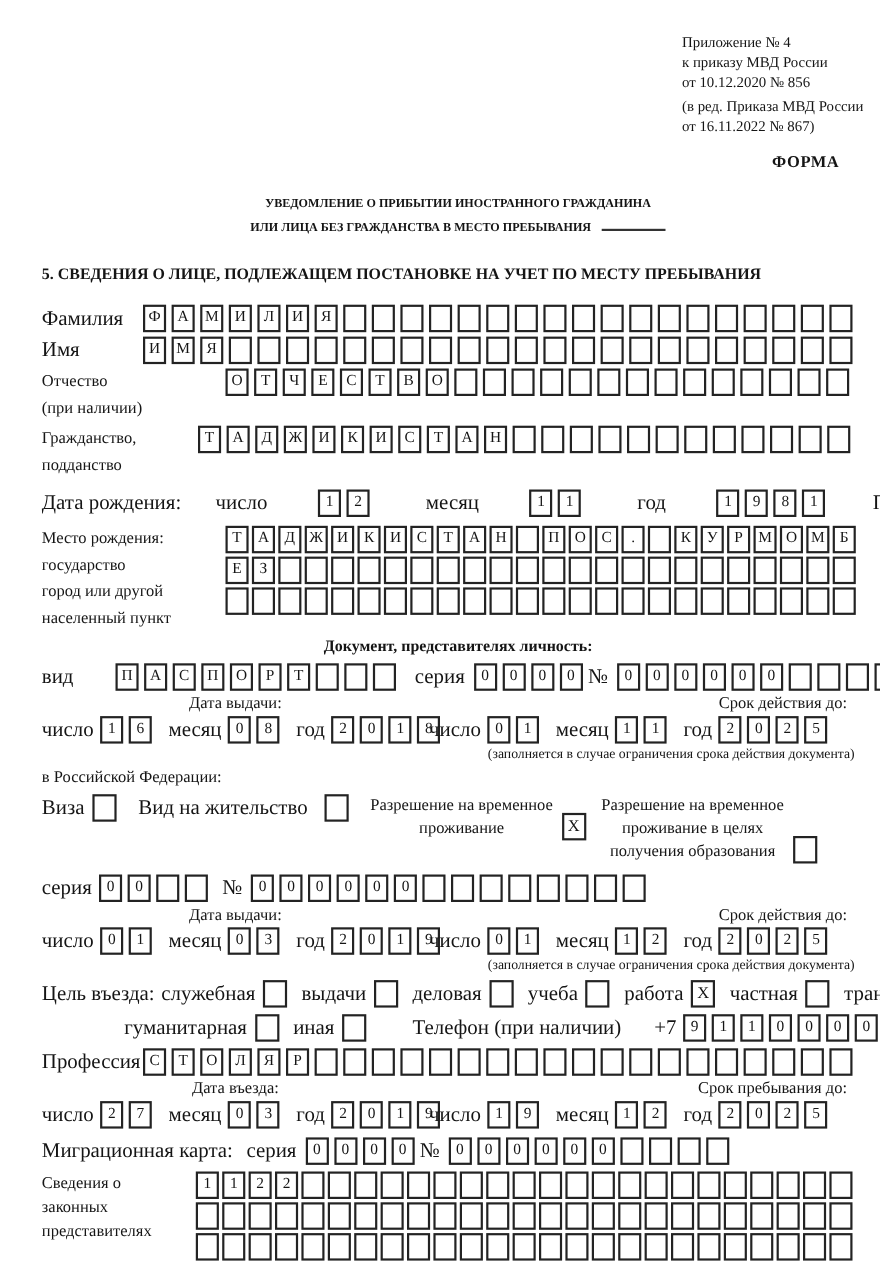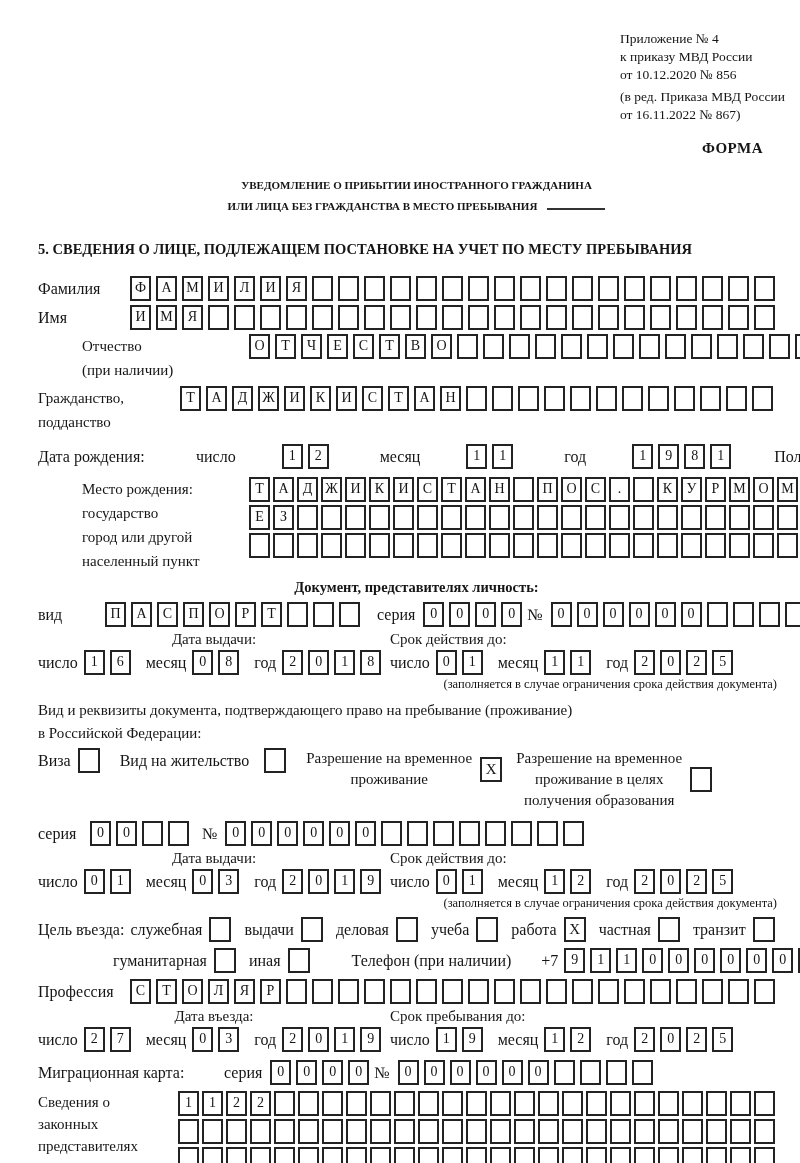--- a/index.html
+++ b/index.html
@@ -12,50 +12,50 @@
   .hdr span{display:block;}
   .forma{font-weight:bold;font-size:15px;text-align:right;padding-right:32px;margin-top:16px;letter-spacing:.5px;}
 
   .title{margin-top:20px;text-align:center;font-weight:bold;font-size:11px;line-height:1.55;}
   .title-underline{display:inline-block;width:58px;border-bottom:2px solid #333;height:14px;margin-left:10px;}
 
   .sec1{font-weight:bold;font-size:14.5px;margin-top:26px;margin-bottom:18px;}
 
   
   .frow{display:flex;align-items:flex-start;margin-bottom:4px;}
-  .lbl{font-size:16px;line-height:25px;flex:none;white-space:nowrap;}
+  .lbl{font-size:19px;line-height:25px;flex:none;white-space:nowrap;}
   .lblcol{display:flex;flex-direction:column;flex:none;font-size:15px;line-height:24px;white-space:nowrap;}
-  .w92{width:92px;} .w142{width:142px;} .w167{width:167px;margin-left:44px;} .w112{width:112px;} .w140{width:140px;}
+  .w92{width:92px;} .w142{width:142px;} .w167{width:167px;} .w112{width:112px;} .w140{width:140px;}
 
   .cellrow{display:flex;flex:none;}
   .cell{box-sizing:border-box;flex:none;width:21px;height:25px;border:2px solid #232323;margin-right:5px;
         text-align:center;font-size:14px;line-height:20px;background:#fff;}
   .tight .cell{margin-right:3px;}
   .stack-rows > .cellrow{margin-bottom:3px;}
 
   .checkbox{box-sizing:border-box;flex:none;width:22px;height:25px;border:2px solid #232323;
             text-align:center;font-size:15px;line-height:20px;background:#fff;}
 
   .docline{font-size:15px;margin:10px 0 6px;}
   .center-bold{text-align:center;font-weight:bold;font-size:14.5px;margin:6px 0 6px;}
 
   
   .dlabels{display:flex;font-size:15px;margin-top:4px;}
   .dlabels .dl-left{width:352px;text-align:center;}
-  .dlabels .dl-right{width:380px;text-align:left;}
+  .dlabels .dl-right{width:380px;text-align:right;}
   .dates{display:flex;align-items:center;margin-top:2px;}
   .dgroup{display:flex;align-items:center;}
   .dgroup.left{width:352px;}
   .dgroup .lbl{margin-right:6px;line-height:25px;}
   .dgroup .cellrow{margin-right:10px;}
   .note-right{font-size:12.5px;text-align:right;padding-right:18px;margin:2px 0 6px;}
 
   .gap8{margin-left:8px;} .gap12{margin-left:12px;} .gap14{margin-left:14px;} .gap20{margin-left:20px;}
 
-  .chk-item{display:flex;align-items:center;}
+  .chk-item{display:flex;align-items:flex-end;}
   .chk-item .lbl{line-height:25px;margin-right:7px;}
   .stack{display:flex;flex-direction:column;align-items:center;font-size:15px;line-height:21px;flex:none;}
   .stack span{display:block;text-align:center;}
 
   .purpose-row{display:flex;align-items:center;font-size:15px;margin-bottom:6px;}
   .purpose-row .lbl{line-height:25px;}
   .purpose-row .checkbox{margin-left:7px;}
   .opt{margin-left:13px;display:flex;align-items:center;}
 
   .reps{display:flex;align-items:flex-start;margin-top:6px;}
@@ -400,21 +400,20 @@
       <div class="cellrow">
           <div class="cell">2</div>
           <div class="cell">0</div>
           <div class="cell">2</div>
           <div class="cell">5</div>
         </div>
     </div>
   </div>
   <div class="note-right">(заполняется в случае ограничения срока действия документа)</div>
 
-  <div class="docline">Вид и реквизиты документа, подтверждающего право на пребывание (проживание)</div>
   <div class="docline" style="margin-top:2px;">в Российской Федерации:</div>
 
   <div class="frow" style="margin-top:6px;">
     <div class="chk-item">
       <span class="lbl">Виза</span>
       <div class="checkbox"></div>
     </div>
     <div class="chk-item gap20">
       <span class="lbl">Вид на жительство</span>
       <div class="checkbox gap8"></div>

